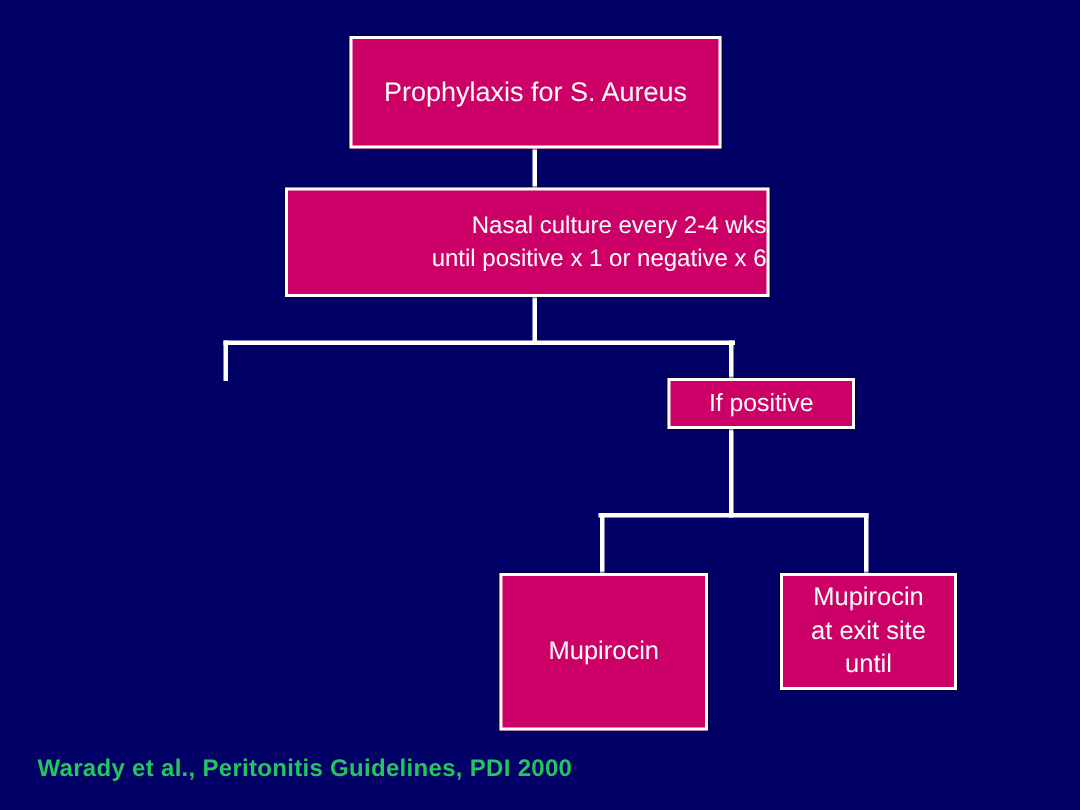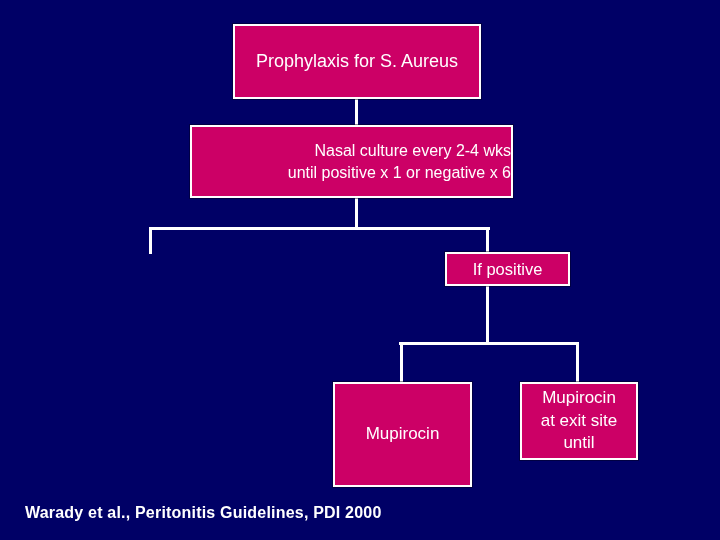--- a/index.html
+++ b/index.html
@@ -52,21 +52,21 @@
   .conn-h2            { left: 399px; top: 342px; width: 180px; height: 3px;  }
   .conn-nasal-drop    { left: 400px; top: 342px; width: 3px;   height: 42px; }
   .conn-exit-drop     { left: 576px; top: 342px; width: 3px;   height: 42px; }
 
   .citation {
     position: absolute;
     left: 25px;
     top: 504px;
     font-size: 16px;
     font-weight: bold;
-    color: #ffffff;
+    color: #22c55e;
     white-space: nowrap;
     letter-spacing: 0.2px;
   }
 </style>
 </head>
 <body>
 
 <div class="slide">
 
   <div class="conn conn-title-culture"></div>

